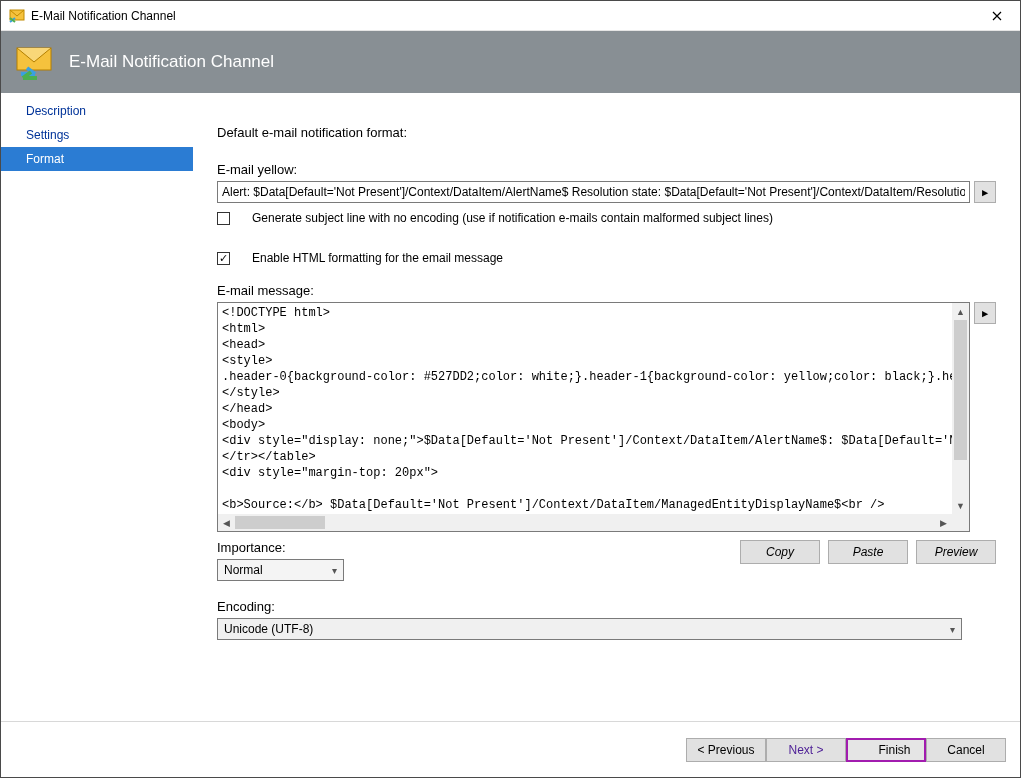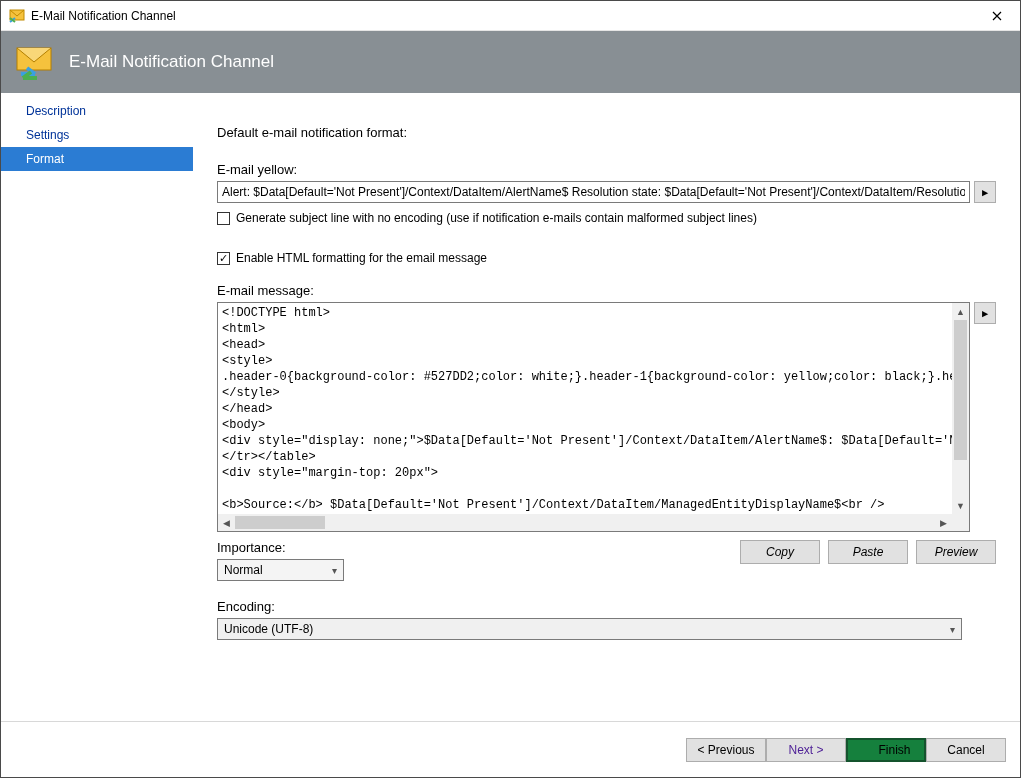--- a/index.html
+++ b/index.html
@@ -21,38 +21,38 @@
 .sidebar .item.selected { background: #2b7cd3; color: #fff; }
 
 .content { flex: 1; padding: 14px 24px 8px 24px; overflow: hidden; display: flex; flex-direction: column; }
 .lbl { font-size: 13px; margin-bottom: 4px; }
 .spacer18 { height: 18px; }
 .spacer26 { height: 26px; }
 .subject-row { display: flex; gap: 4px; align-items: center; }
 .subject-input { flex: 1; height: 22px; border: 1px solid #7a7a7a; padding: 0 4px; font-size: 12px; background: #fff; }
 .picker-btn { width: 22px; height: 22px; border: 1px solid #adadad; background: #e1e1e1; display: flex; align-items: center; justify-content: center; cursor: pointer; font-size: 11px; font-weight: bold; }
 
-.checkbox-row { display: flex; align-items: center; gap: 6px; margin-top: 8px; }
+.checkbox-row { display: flex; align-items: center; gap: 22px; margin-top: 8px; }
 .chk { width: 13px; height: 13px; border: 1px solid #333; display: inline-flex; align-items: center; justify-content: center; font-size: 11px; line-height: 1; background: #fff; }
 .chk.checked::after { content: "✓"; color: #000; font-size: 11px; }
 
 .msg-wrap { display: flex; gap: 4px; }
 .msg-box { flex: 1; height: 230px; border: 1px solid #7a7a7a; background: #fff; position: relative; overflow: hidden; }
 .msg-text { position: absolute; inset: 0 17px 17px 0; padding: 2px 4px; font-size: 12px; line-height: 16px; white-space: pre; overflow: hidden; color: #000; font-family: Liberation Mono, monospace; }
 .vscroll { position: absolute; top: 0; right: 0; bottom: 17px; width: 17px; background: #f0f0f0; display: flex; flex-direction: column; justify-content: space-between; }
 .vscroll .arrow, .hscroll .arrow { width: 17px; height: 17px; display: flex; align-items: center; justify-content: center; font-size: 9px; color: #555; }
 .vscroll .track { flex: 1; background: #f0f0f0; position: relative; }
 .vscroll .thumb { position: absolute; top: 0; left: 2px; right: 2px; height: 140px; background: #cdcdcd; }
 .hscroll { position: absolute; left: 0; right: 17px; bottom: 0; height: 17px; background: #f0f0f0; display: flex; }
 .hscroll .htrack { flex: 1; position: relative; background: #f0f0f0; }
 .hscroll .hthumb { position: absolute; left: 0; top: 2px; bottom: 2px; width: 90px; background: #cdcdcd; }
 .corner { position: absolute; right: 0; bottom: 0; width: 17px; height: 17px; background: #f0f0f0; }
 
 .btn { height: 24px; min-width: 80px; padding: 0 10px; border: 1px solid #adadad; background: #e1e1e1; font-size: 12px; cursor: pointer; display: inline-flex; align-items: center; justify-content: center; }
-.btn.primary { border: 2px solid #14532d; background: #15803d; padding-left: 27px; }
+.btn.primary { border: 2px solid #a21caf; background: #e5e5e5; padding-left: 27px; }
 .btn.disabled { color: #4c1d95; cursor: default; }
 .btn-row-right { display: flex; justify-content: flex-end; gap: 8px; margin-top: 8px; font-style: italic; }
 
 .two-col-btns { display: flex; justify-content: space-between; align-items: flex-start; margin-top: 8px; }
 .importance-block { }
 .select { height: 22px; border: 1px solid #7a7a7a; background: #f4f4f4; display: flex; align-items: center; justify-content: space-between; padding: 0 6px; font-size: 12px; cursor: pointer; }
 .select .chev { font-size: 10px; color: #555; }
 .sel-importance { width: 127px; }
 .sel-encoding { width: 745px; background: #f0f0f0; }
 

